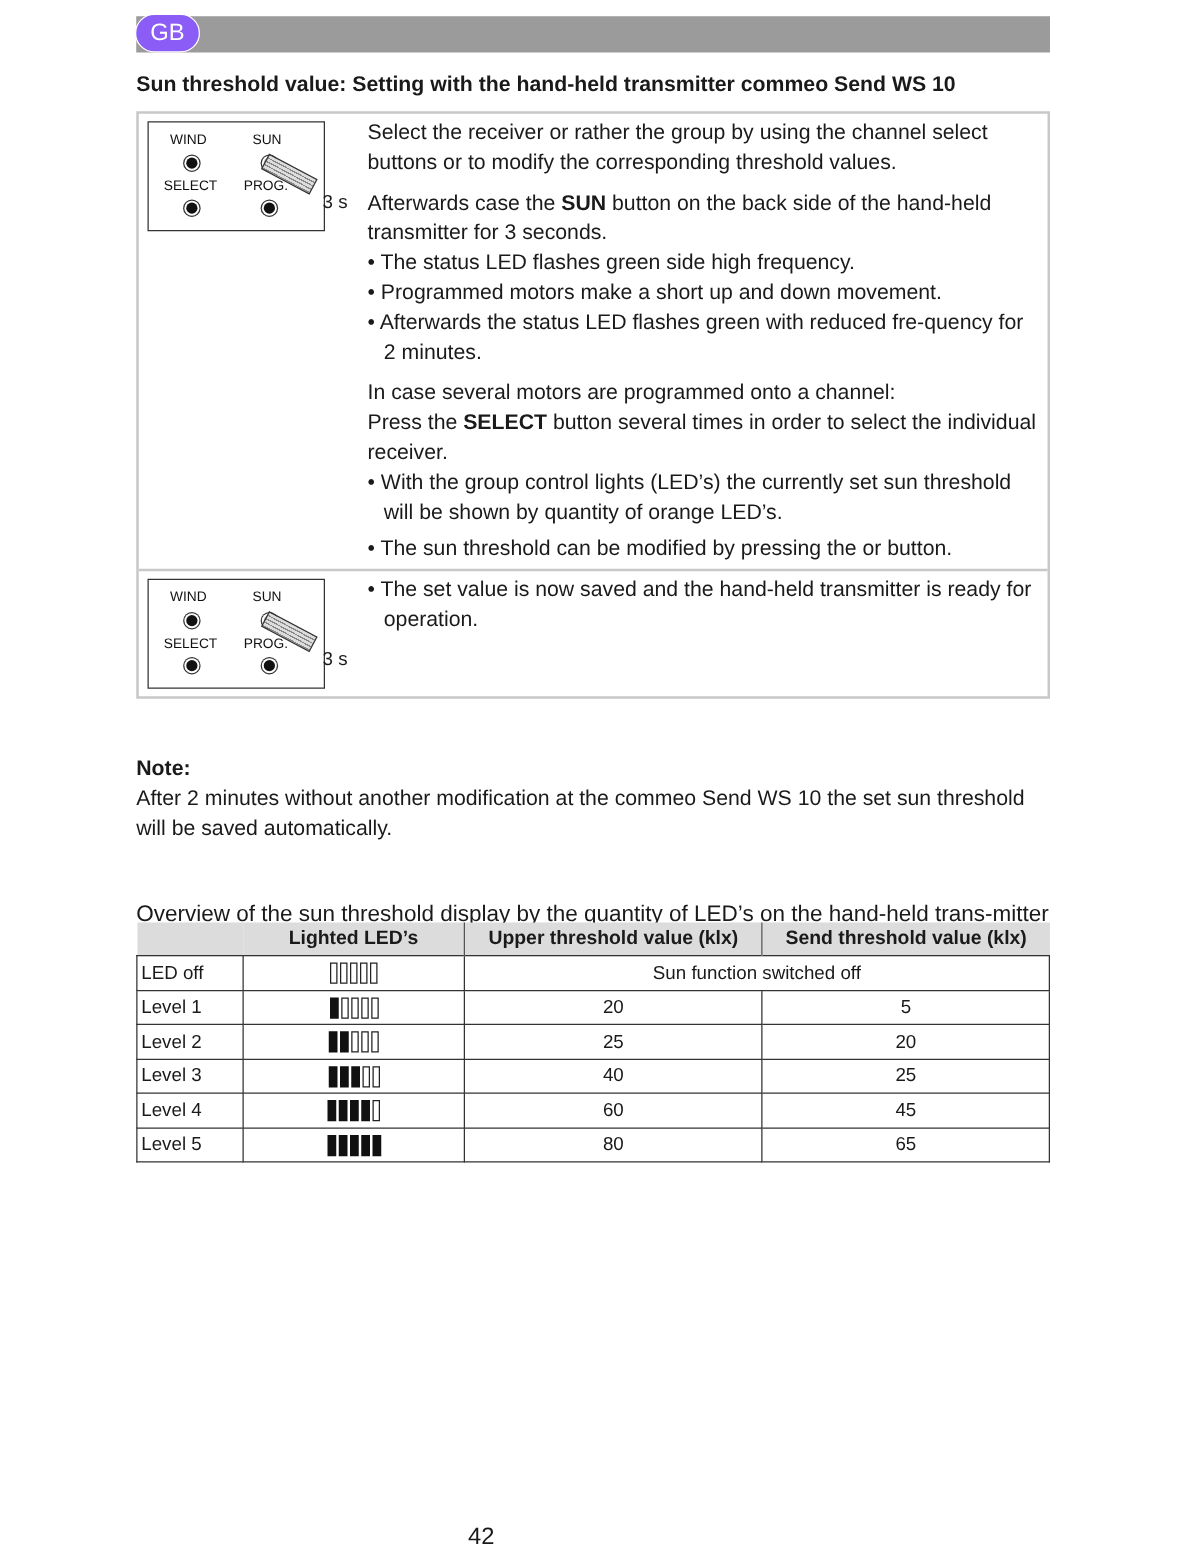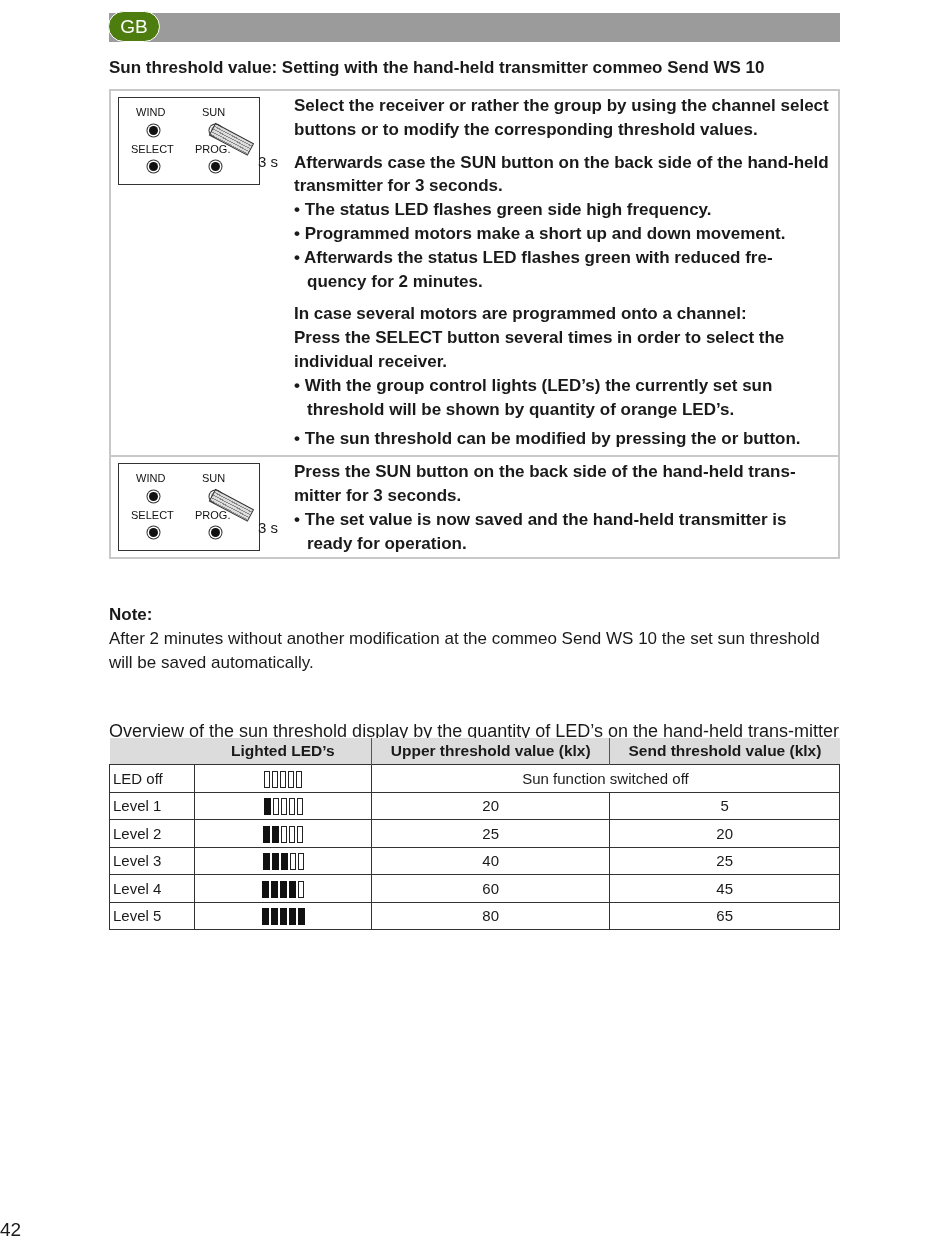--- a/index.html
+++ b/index.html
@@ -1,45 +1,45 @@
 <!DOCTYPE html>
 <html><head>
 <meta charset="utf-8">
 <style>
   html, body { margin:0; padding:0; background:#ffffff; }
   body { width:950px; height:1244px; position:relative; font-family:"Liberation Sans", sans-serif; color:#1a1a1a; overflow:hidden; }
   .header-bar { position:absolute; left:109px; top:13px; width:731px; height:29px; background:#9b9b9b; }
-  .gb-pill { position:absolute; left:108px; top:11px; width:52px; height:31px; border-radius:16px; background:#4d7c0f; border:1.5px solid #ffffff; box-sizing:border-box; color:#fff; font-size:19px; line-height:29px; text-align:center; }
+  .gb-pill { position:absolute; left:108px; top:11px; width:52px; height:31px; border-radius:16px; background:#8b5cf6; border:1.5px solid #ffffff; box-sizing:border-box; color:#fff; font-size:19px; line-height:29px; text-align:center; }
   .title { position:absolute; left:109px; top:58px; font-weight:bold; font-size:17px; white-space:nowrap; }
   .steps { position:absolute; left:109px; top:89px; width:731px; border:2px solid #c8c8c8; box-sizing:border-box; }
   .step { display:flex; border-bottom:2px solid #c8c8c8; }
   .step:last-child { border-bottom:none; }
   .step-fig { width:182px; flex:none; position:relative; }
   .step-text { flex:1; font-size:17px; line-height:23.8px; padding:3px 6px 4px 1px; }
-  .step-text p { margin:0;font-weight:bold; }
+  .step-text p { margin:0; }
   .step-text p + p, .step-text .para { margin-top:9px; }
   .bullet { padding-left:13px; text-indent:-13px; }
   .remote { position:absolute; left:7px; top:6px; width:142px; height:88px; border:1.2px solid #333; box-sizing:border-box; background:#fff; }
   .rl { position:absolute; font-size:11px; color:#111; }
   .led { position:absolute; width:9px; height:9px; border-radius:50%; background:#111; box-shadow:0 0 0 1.5px #fff, 0 0 0 2.5px #333; }
   .led.sun { background:#aaa; }
   .pen { position:absolute; width:42px; height:12px; background:repeating-linear-gradient(#ddd 0 2px,#888 2px 3px); border:1px solid #333; transform:rotate(28deg); transform-origin:left center; }
   .three-s { position:absolute; font-size:15px; }
   .note-h { position:absolute; left:109px; top:605px; font-weight:bold; font-size:17px; }
   .note-t { position:absolute; left:109px; top:627px; width:731px; font-size:17px; line-height:24px; }
   .overview { position:absolute; left:109px; top:683px; width:731px; font-size:18px; line-height:24px;margin-top:36px; }
   table.lt { position:absolute; left:109px; top:738px; width:731px; border-collapse:collapse; font-size:15px; }
   table.lt th { background:#dcdcdc; font-weight:bold; height:26px; padding:0; font-size:15.5px; }
   table.lt th + th { border-left:1.5px solid #555; }
   table.lt td { border:1px solid #333; height:26.5px; padding:0 3px; text-align:center; }
   table.lt td.lbl { text-align:left; width:78px; }
   table.lt td.leds { width:170px; }
   .ledbox { display:inline-block; width:6px; height:17px; border:1px solid #222; margin:0 1px; vertical-align:middle; box-sizing:border-box; }
   .ledbox.on { background:#111; border-width:0; width:7px; }
-  .page-no { position:absolute; left:0; width:770px; top:1219px; text-align:left; font-size:19px; }
+  .page-no { position:absolute; left:0; width:770px; top:1219px; text-align:center; font-size:19px; }
 </style>
 </head>
 <body>
 
 <div class="header-bar"></div>
 <div class="gb-pill">GB</div>
 
 <div class="title">Sun threshold value: Setting with the hand-held transmitter commeo Send WS 10</div>
 
 <div class="steps">
@@ -79,21 +79,20 @@
         <span class="led sun" style="left:92px;top:28px"></span>
         <span class="rl" style="left:12px;top:45px">SELECT</span>
         <span class="led" style="left:30px;top:64px"></span>
         <span class="rl" style="left:76px;top:45px">PROG.</span>
         <span class="led" style="left:92px;top:64px"></span>
       </div>
       <div class="pen" style="left:101px;top:31px"></div>
       <span class="three-s" style="left:147px;top:62px">3 s</span>
     </div>
     <div class="step-text" style="height:93px">
-      <p><span>Press the </span><b>SUN</b><span> button on the back side of the hand-held trans-mitter for 3 seconds.</span></p>
       <p class="bullet" style="margin-top:0">• <span>The set value is now saved and the hand-held transmitter is ready for operation.</span></p>
     </div>
   </div>
 </div>
 
 <div class="note-h">Note:</div>
 <div class="note-t">After 2 minutes without another modification at the commeo Send WS 10 the set sun threshold will be saved automatically.</div>
 <div class="overview">Overview of the sun threshold display by the quantity of LED’s on the hand-held trans-mitter</div>
 
 <table class="lt">

